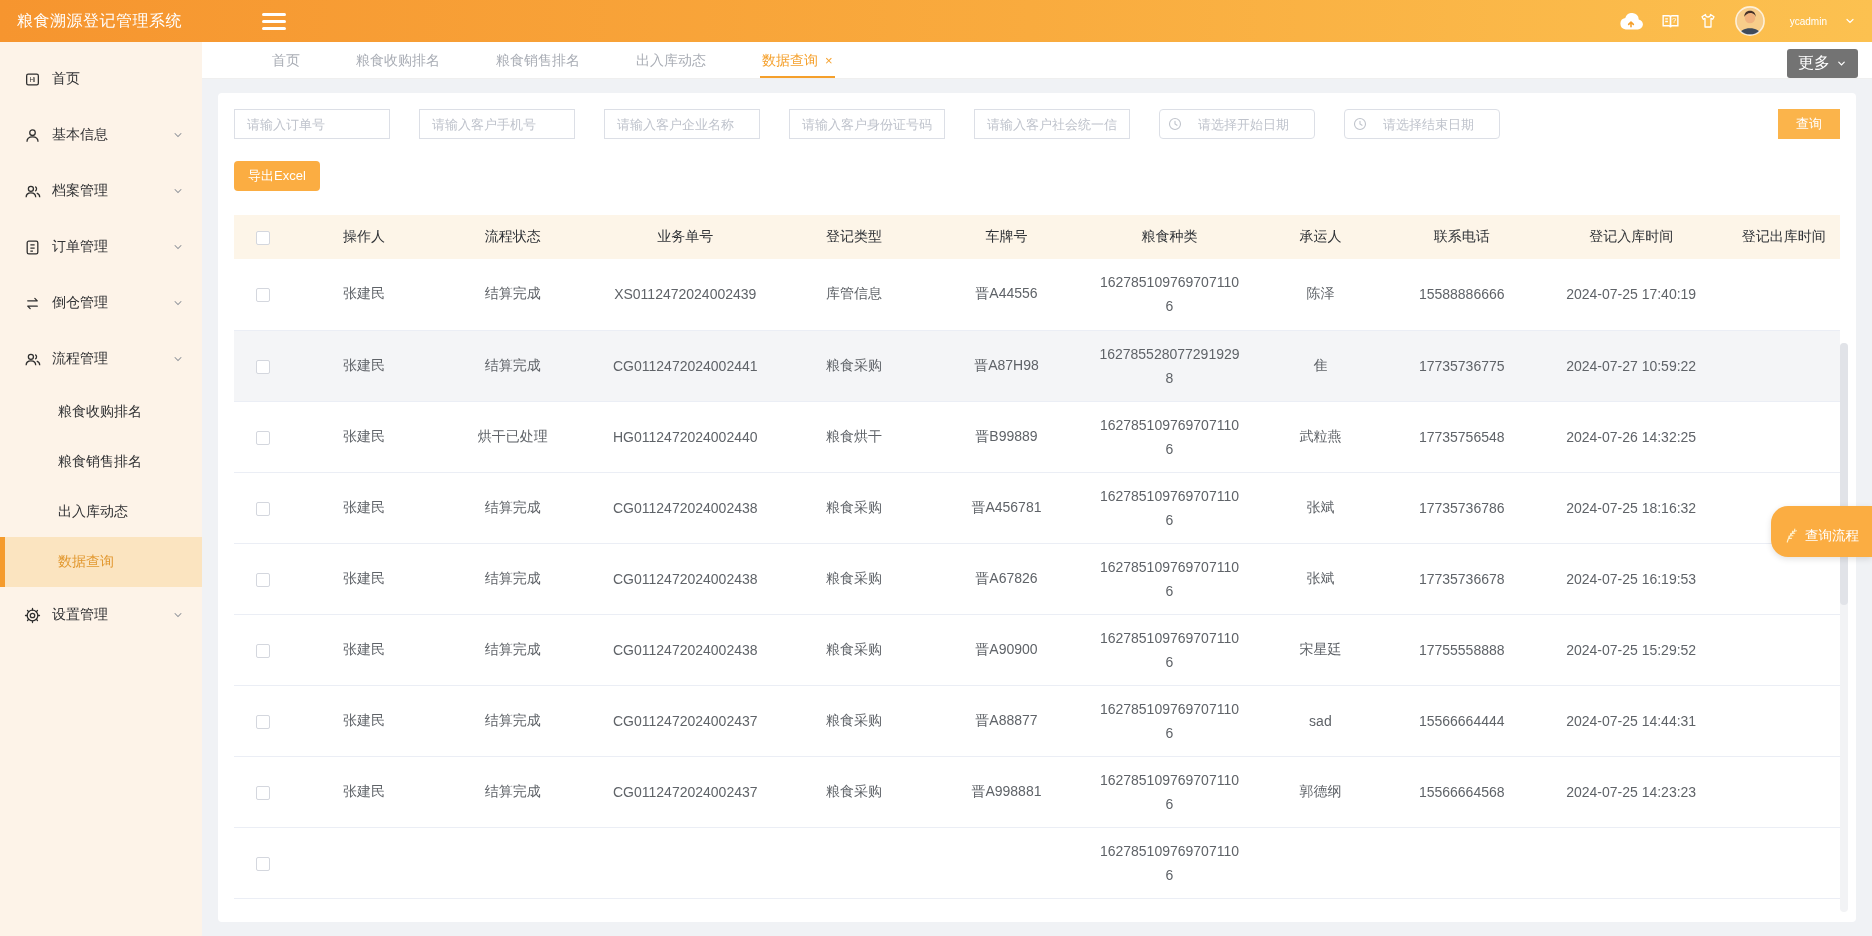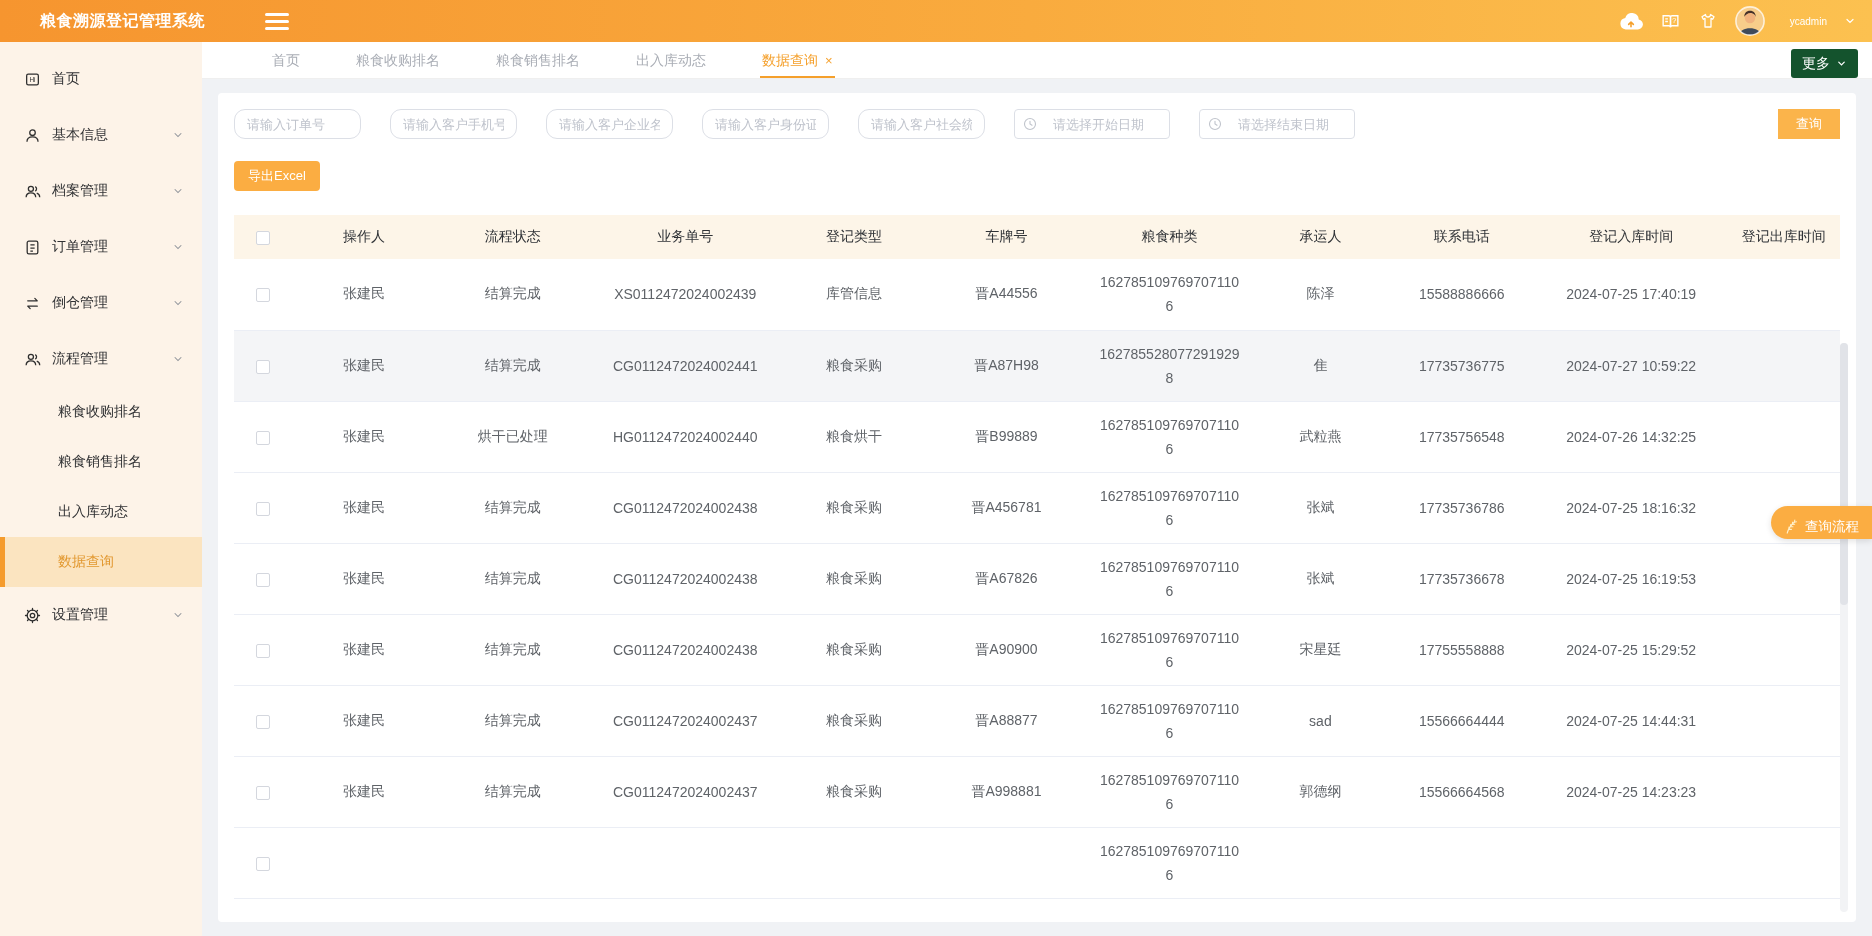--- a/index.html
+++ b/index.html
@@ -3,21 +3,21 @@
 <meta charset="utf-8">
 <style>
   * { margin:0; padding:0; box-sizing:border-box; }
   html,body { width:1872px; height:936px; overflow:hidden;
     font-family:"Liberation Sans","DejaVu Sans",sans-serif; background:#f0f2f5; }
   .app { width:1872px; height:936px; display:flex; flex-direction:column; }
 
   
   .topbar { flex:0 0 42px; background:linear-gradient(90deg,#f6952f 0%,#f9ab3e 55%,#fcc150 100%);
     display:flex; align-items:center; color:#fff; }
-  .brand { flex:0 0 202px; padding-left:40px; font-size:16px; font-weight:bold; letter-spacing:.5px; white-space:nowrap; }
+  .brand { flex:0 0 202px; padding-left:17px; font-size:16px; font-weight:normal; letter-spacing:.5px; white-space:nowrap; }
   .hamburger { margin-left:60px; width:24px; display:flex; flex-direction:column; gap:4px; cursor:pointer; }
   .hamburger i { height:3px; background:#fff; border-radius:2px; }
   .topbar-right { margin-left:auto; display:flex; align-items:center; gap:17px; padding-right:16px; }
   .tb-icon { display:flex; align-items:center; cursor:pointer; }
   .avatar { width:30px; height:30px; display:flex; }
   .username { font-size:10px; margin-left:8px; }
   .user-caret { display:flex; }
 
   
   .body-row { flex:1; display:flex; min-height:0; }
@@ -38,31 +38,31 @@
   .main { flex:1; display:flex; flex-direction:column; min-width:0; background:#f0f2f5; }
 
   
   .tabstrip { flex:0 0 36px; background:#fff; display:flex; align-items:center;
     padding-left:70px; position:relative; border-bottom:1px solid #efefef; }
   .tab { margin-right:56px; font-size:14px; color:#a9adb5; height:36px; line-height:36px;
     position:relative; cursor:pointer; white-space:nowrap; display:flex; align-items:center; }
   .tab.active { color:#f5a02c; }
   .tab.active::after { content:""; position:absolute; left:-2px; right:-2px; bottom:0; height:2px; background:#f5a02c; }
   .tab-close { margin-left:7px; font-size:13px; line-height:1; color:#f5a02c; }
-  .more-btn { position:absolute; right:14px; top:7px; height:29px; background:#14532d; color:#fff;
-    border:none; border-radius:3px; padding:0 11px; font-size:14px; display:flex; align-items:center;
+  .more-btn { position:absolute; right:14px; top:7px; height:29px; background:#737373; color:#fff;
+    border:none; border-radius:3px; padding:0 11px; font-size:16px; display:flex; align-items:center;
     gap:6px; cursor:pointer; z-index:3; }
 
   
   .content { flex:1; padding:14px 16px; min-height:0; }
   .card { background:#fff; border-radius:4px; height:100%; padding:16px; overflow:hidden; position:relative; }
 
   
   .search-row { display:flex; align-items:center; gap:29px; }
-  .s-input { width:127px; height:30px; border:1px solid #dcdfe6; border-radius:11px;
+  .s-input { width:156px; height:30px; border:1px solid #dcdfe6; border-radius:0;
     padding:0 12px; font-size:13px; color:#606266; outline:none; background:#fff; }
   .s-input::placeholder { color:#bfc3cc; }
   .date-box { width:156px; height:30px; border:1px solid #dcdfe6; border-radius:4px;
     display:flex; align-items:center; padding:0 8px; gap:16px; background:#fff; }
   .date-box svg { flex-shrink:0; }
   .date-box input { border:none; outline:none; width:100%; font-size:13px; color:#606266; }
   .date-box input::placeholder { color:#bfc3cc; }
   .query-btn { margin-left:auto; width:62px; height:30px; background:#fbb44b; border:none;
     border-radius:0; color:#fff; font-size:13px; cursor:pointer; }
 
@@ -85,21 +85,21 @@
   td.num-cell { word-break:break-all; line-height:24px; padding:0 10px; }
   tr.hl { background:#f4f5f7; }
   .checkbox { display:inline-block; width:14px; height:14px; border:1px solid #d4d7de;
     border-radius:2px; background:#fff; cursor:pointer; vertical-align:middle; }
 
   .table-scrollbar { position:absolute; right:8px; top:250px; bottom:10px; width:8px;
     background:#f2f3f5; border-radius:4px; }
   .table-scrollbar i { display:block; width:8px; height:46%; background:#e1e3e8; border-radius:4px; }
 
   
-  .float-btn { position:fixed; right:0; top:506px; height:33px; background:#fbad42; color:#fff;
+  .float-btn { position:fixed; right:0; top:506px; height:51px; background:#fbad42; color:#fff;
     border:none; border-radius:17px 0 0 17px; display:flex; align-items:center; gap:7px;
     padding:8px 13px 0 12px; font-size:13.5px; cursor:pointer; box-shadow:0 2px 6px rgba(0,0,0,.12); z-index:5; }
 </style>
 </head>
 <body>
 
 <div class="app">
 
   <header class="topbar">
     <div class="brand">粮食溯源登记管理系统</div>

